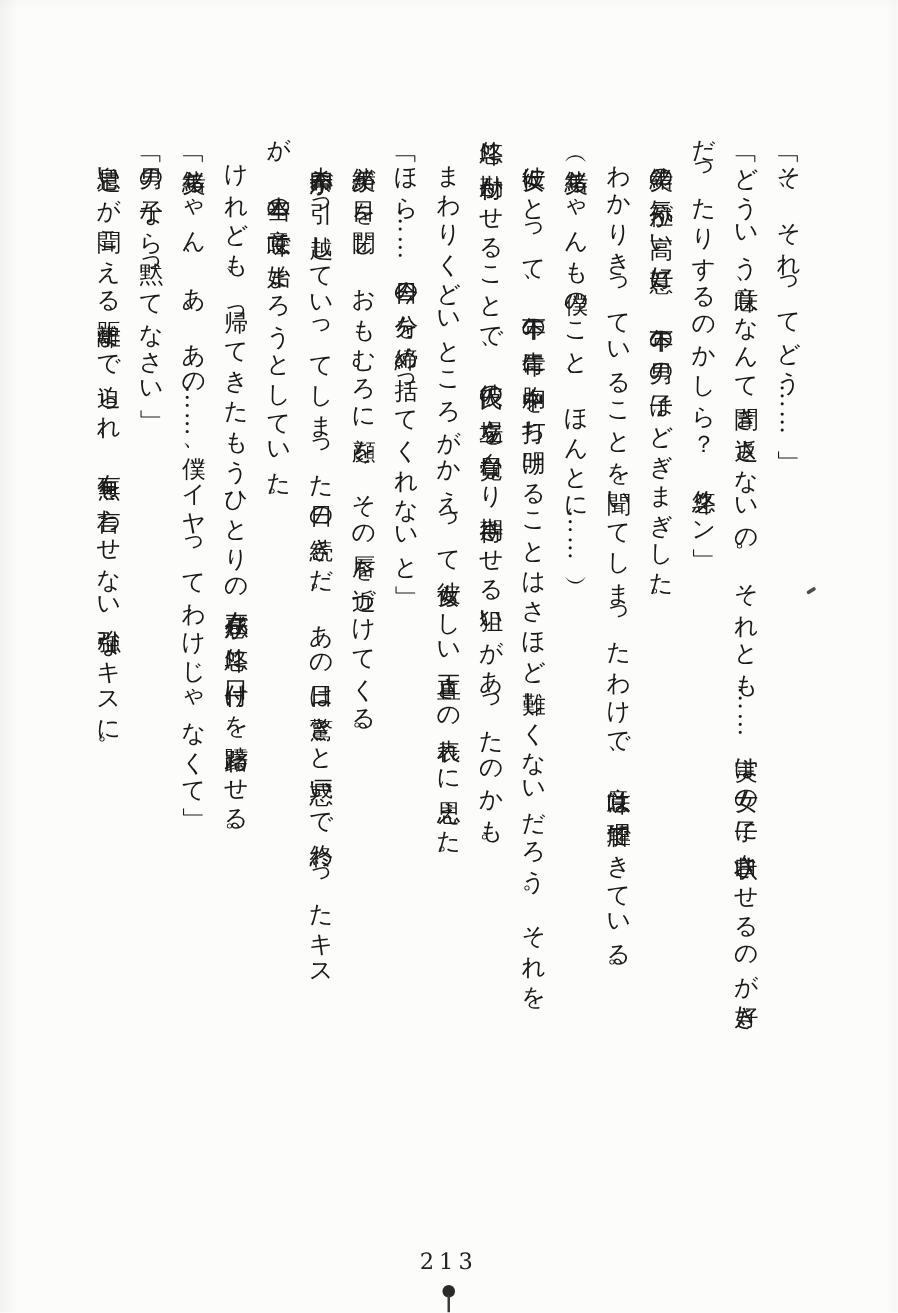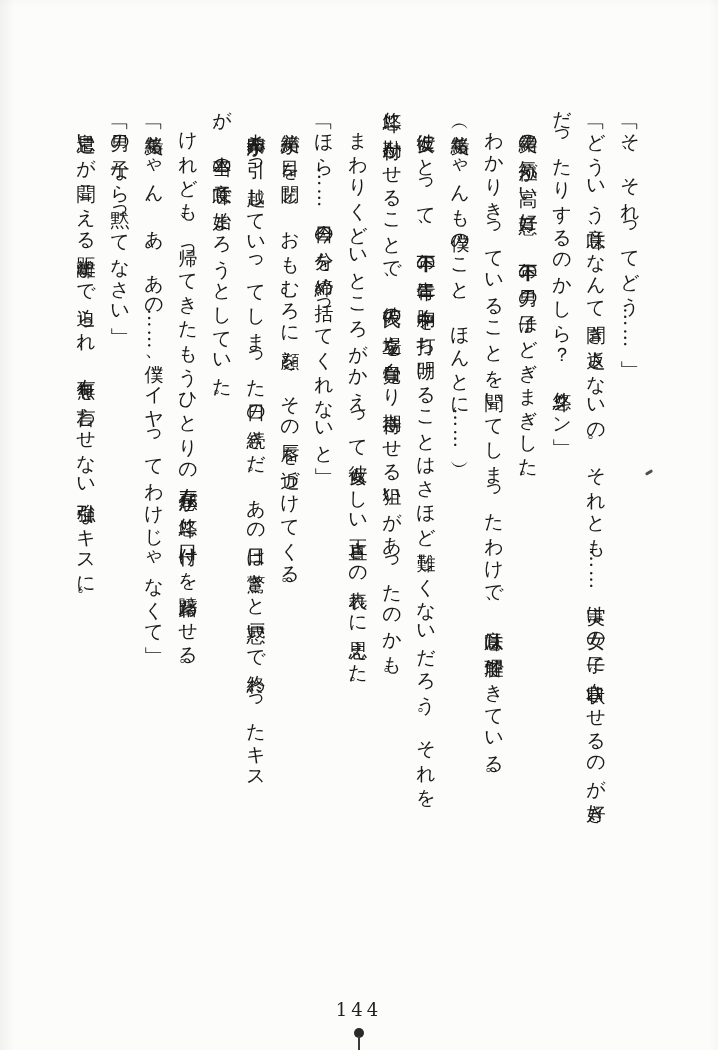--- a/index.html
+++ b/index.html
@@ -102,16 +102,16 @@
     <p class="indent">由希奈が引っ越していってしまった日の続きだ。あの日は驚きと戸惑いで終わったキス</p>
     <p>が、本当の意味で始まろうとしていた。</p>
     <p class="indent">けれども、帰ってきたもうひとりの存在感が悠斗に口付けを躊躇わせる。</p>
     <p class="indent">「美緒ちゃん、あ、あの……僕、イヤってわけじゃなくて」</p>
     <p class="indent">「男の子なら黙ってなさい」</p>
     <p class="indent">息遣いが聞こえる距離まで迫られ、有無を言わせない強引なキスに。</p>
   </div>
 
 <div class="ink-speck"></div>
 
-<div class="page-number">144</div>
+<div class="page-number">213</div>
 
 <div class="ornament-dot"></div>
 <div class="ornament-stem"></div>
 
 </body></html>

